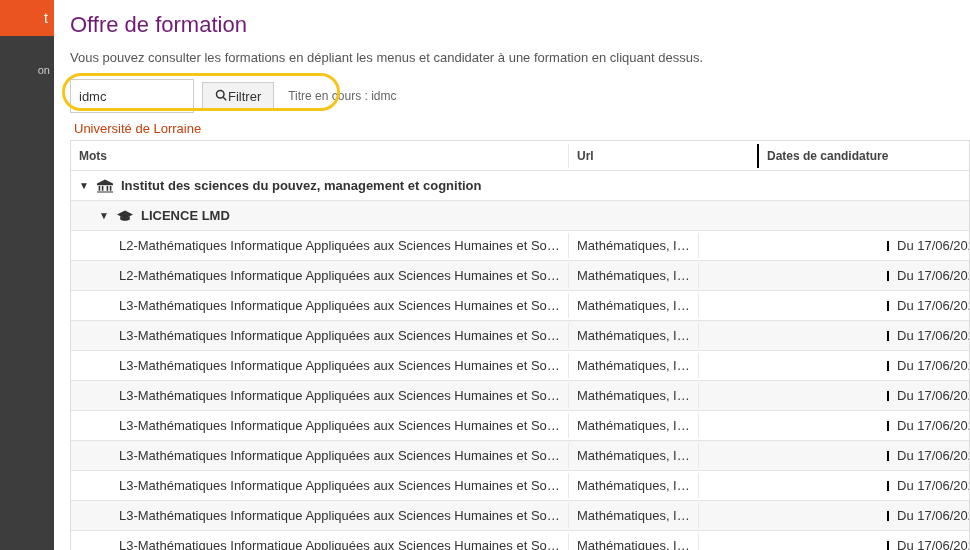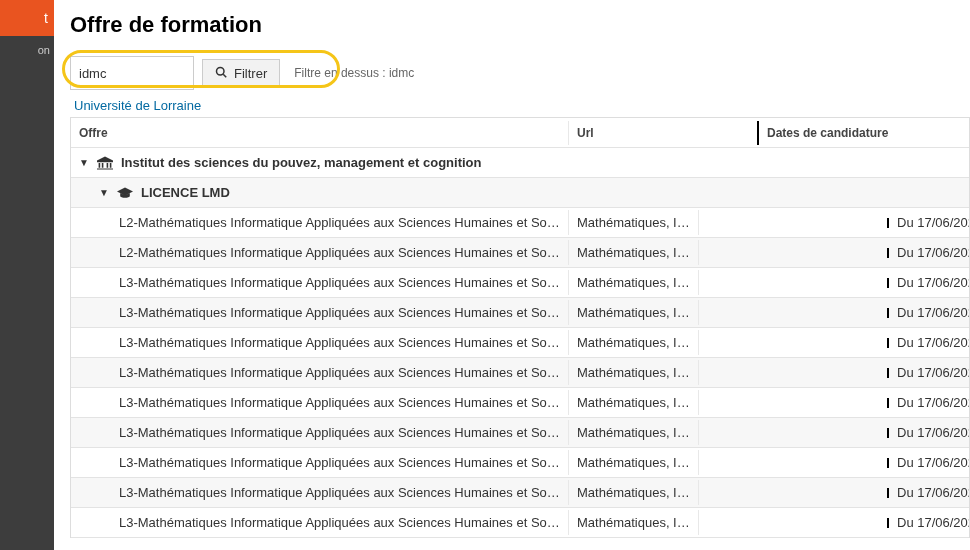--- a/index.html
+++ b/index.html
@@ -26,33 +26,33 @@
       color: #fff;
       display: flex;
       align-items: center;
       justify-content: flex-end;
       padding: 0 6px;
       font-size: 14px;
     }
     .sidebar-item {
       color: #ccc;
       font-size: 11px;
-      padding: 8px 4px 4px 4px;
+      padding: 28px 4px 4px 4px;
       text-align: right;
     }
     .main {
       flex: 1;
       padding: 12px 0 0 16px;
       overflow: hidden;
     }
     .page-title {
       font-size: 22px;
-      font-weight: 700;
-      color: #000000;
-      margin-bottom: 18px;
+      font-weight: 400;
+      color: #701a75;
+      margin-bottom: 12px;
     }
     .subtitle {
       font-size: 13px;
       color: #555;
       margin-bottom: 14px;
     }
     .filter-row {
       display: flex;
       align-items: center;
       gap: 8px;
@@ -80,30 +80,30 @@
     .filter-button {
       height: 28px;
       padding: 0 12px;
       background: #f2f2f2;
       border: 1px solid #ccc;
       color: #333;
       font-size: 13px;
       cursor: pointer;
       display: inline-flex;
       align-items: center;
-      gap: 7px;
+      gap: 1px;
     }
     .filter-status {
       font-size: 12px;
       color: #666;
       margin-left: 6px;
     }
     .root-label {
       font-size: 13px;
-      color: #0369a1;
+      color: #c2410c;
       margin: 6px 0 4px 4px;
     }
     .table {
       border: 1px solid #ddd;
       border-bottom: none;
       width: calc(100% + 0px);
     }
     .table-header, .table-row {
       display: flex;
       border-bottom: 1px solid #e3e3e3;
@@ -189,41 +189,42 @@
   <div class="sidebar-top">
     <span>t</span>
   </div>
   <div class="sidebar-item">
     <span>on</span>
   </div>
 </div>
 
 <div class="main">
   <h1 class="page-title">Offre de formation</h1>
+  <p class="subtitle">Vous pouvez consulter les formations en dépliant les menus et candidater à une formation en cliquant dessus.</p>
 
   <div class="filter-row">
     <div class="filter-highlight"></div>
     <input class="filter-input" type="text" value="idmc" style="">
     <button class="filter-button">
       <span class="search-glyph">
         <svg width="12" height="12" viewBox="0 0 16 16" fill="none" stroke="currentColor" stroke-width="2">
             <circle cx="7" cy="7" r="5"></circle>
             <line x1="11" y1="11" x2="15" y2="15"></line>
           </svg>
       </span>
       <span>Filtrer</span>
     </button>
-    <span class="filter-status">Filtre en dessus : idmc</span>
+    <span class="filter-status">Titre en cours : idmc</span>
   </div>
 
   <div class="root-label">Université de Lorraine</div>
 
   <div class="table">
     <div class="table-header">
-      <div class="col-titre">Offre</div>
+      <div class="col-titre">Mots</div>
       <div class="col-url">Url</div>
       <div class="col-dates">Dates de candidature</div>
     </div>
 
     <div class="group-row">
       <span class="chevron">▼</span>
       <span class="institution-icon">
         <svg viewBox="0 0 20 16" fill="currentColor">
             <path d="M10 0 L20 5 L20 7 L0 7 L0 5 Z M2 8 L4 8 L4 14 L2 14 Z M6 8 L8 8 L8 14 L6 14 Z M12 8 L14 8 L14 14 L12 14 Z M16 8 L18 8 L18 14 L16 14 Z M0 15 L20 15 L20 16 L0 16 Z"></path>
           </svg>

